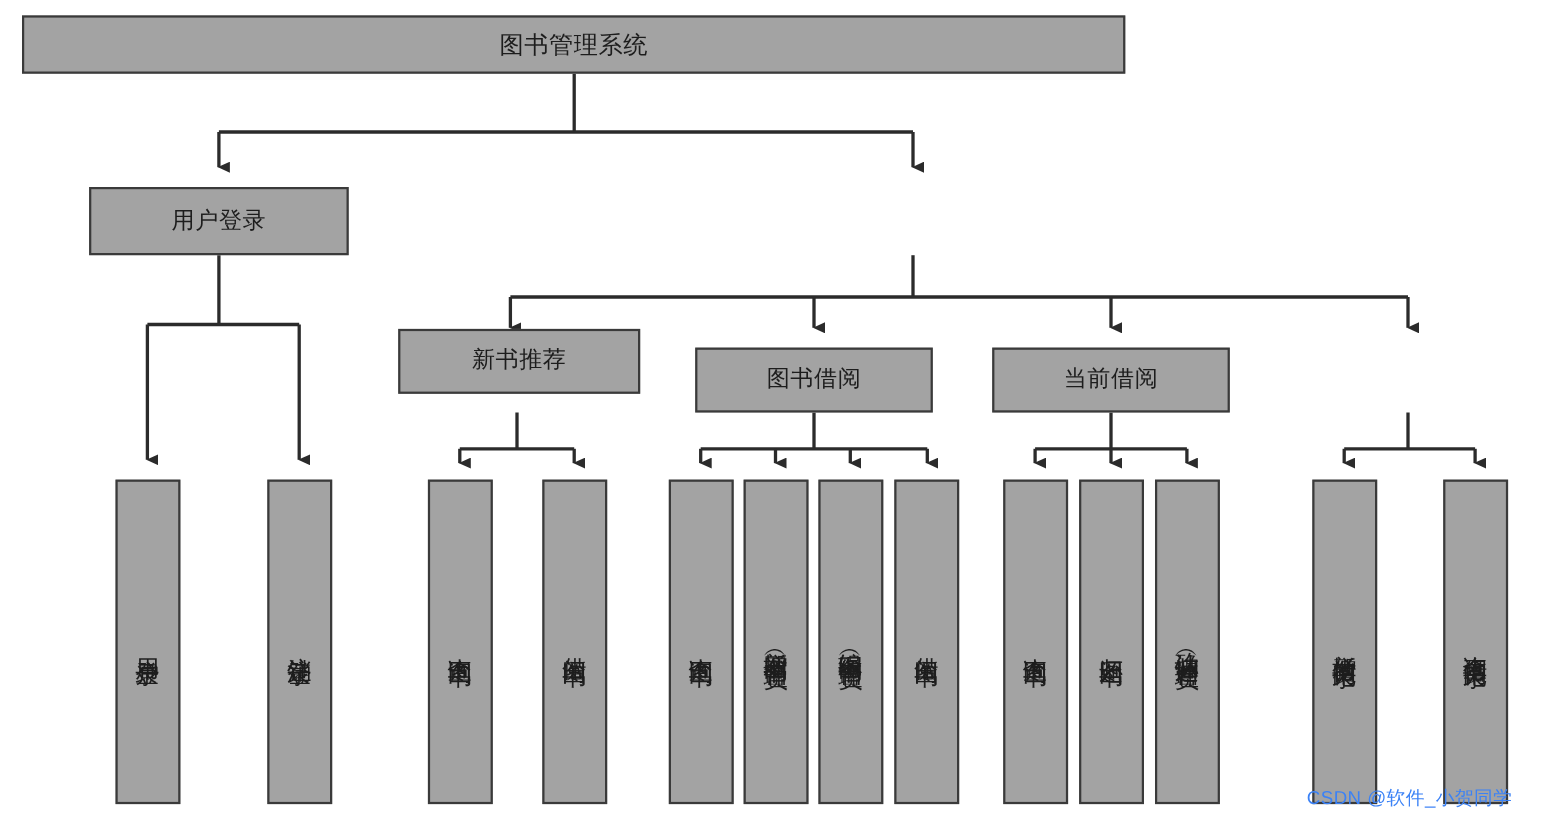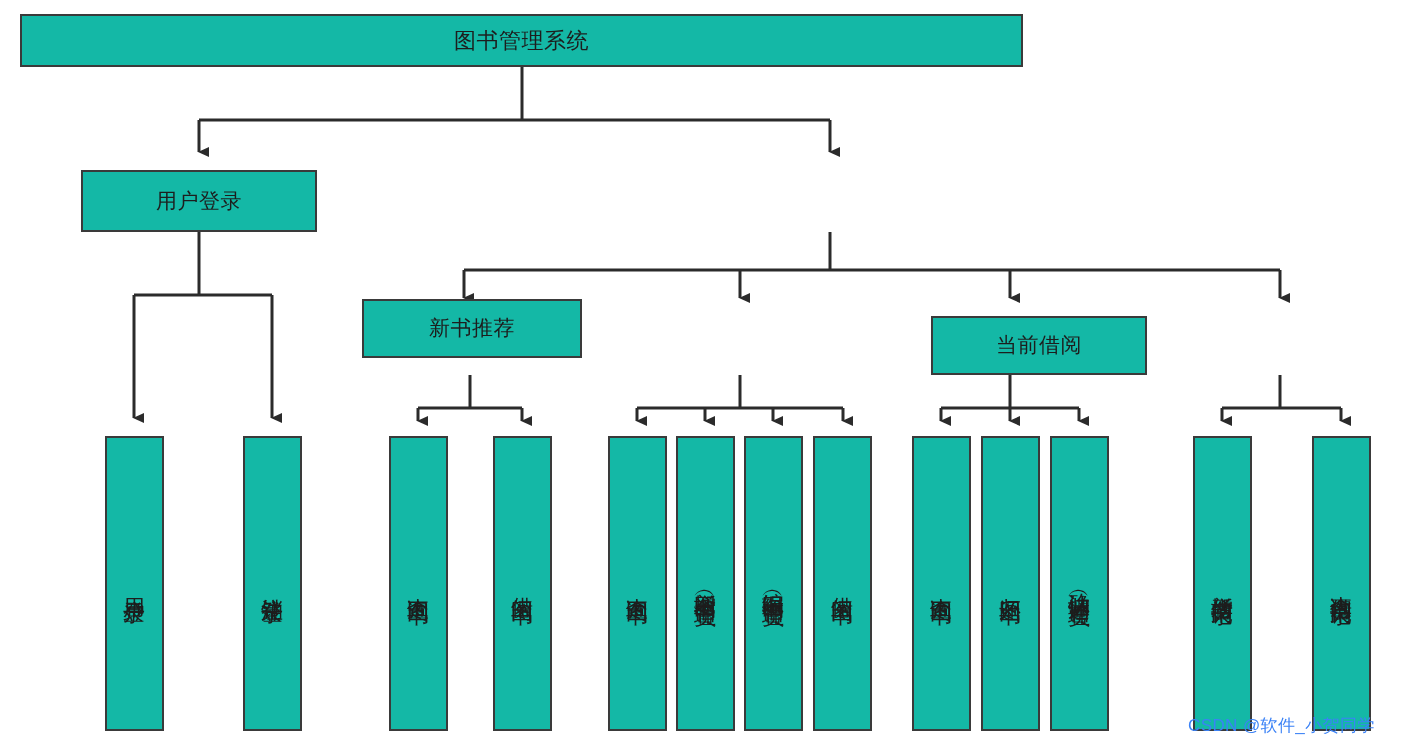--- a/index.html
+++ b/index.html
@@ -22,21 +22,21 @@
   #diagram-svg {
     position: absolute;
     left: 0;
     top: 0;
     width: 1405px;
     height: 747px;
   }
   .node-box {
     position: absolute;
     box-sizing: border-box;
-    background: #14b8a6;
+    background: #a3a3a3;
     border: 2px solid #3a3a3a;
     display: flex;
     align-items: center;
     justify-content: center;
     overflow: hidden;
   }
   .node-label {
     color: #1d1d1d;
     font-size: 21px;
     line-height: 1.15;
@@ -125,21 +125,24 @@
     <span class="node-label">图书管理系统</span>
   </div>
 
   <div class="node-box" style="left:81px; top:170px; width:236px; height:62px;">
     <span class="node-label">用户登录</span>
   </div>
 
   <div class="node-box" style="left:362px; top:299px; width:220px; height:59px;">
     <span class="node-label">新书推荐</span>
   </div>
-  <div class="node-box" style="left:902px; top:316px; width:216px; height:59px;margin-left:29px;">
+  <div class="node-box" style="left:632px; top:316px; width:216px; height:59px;">
+    <span class="node-label">图书借阅</span>
+  </div>
+  <div class="node-box" style="left:902px; top:316px; width:216px; height:59px;">
     <span class="node-label">当前借阅</span>
   </div>
 
   <div class="node-box vertical" style="left:105px; top:436px; width:59px; height:295px;">
     <span class="node-label">用户登录</span>
   </div>
   <div class="node-box vertical" style="left:243px; top:436px; width:59px; height:295px;">
     <span class="node-label">注销登录</span>
   </div>
 

